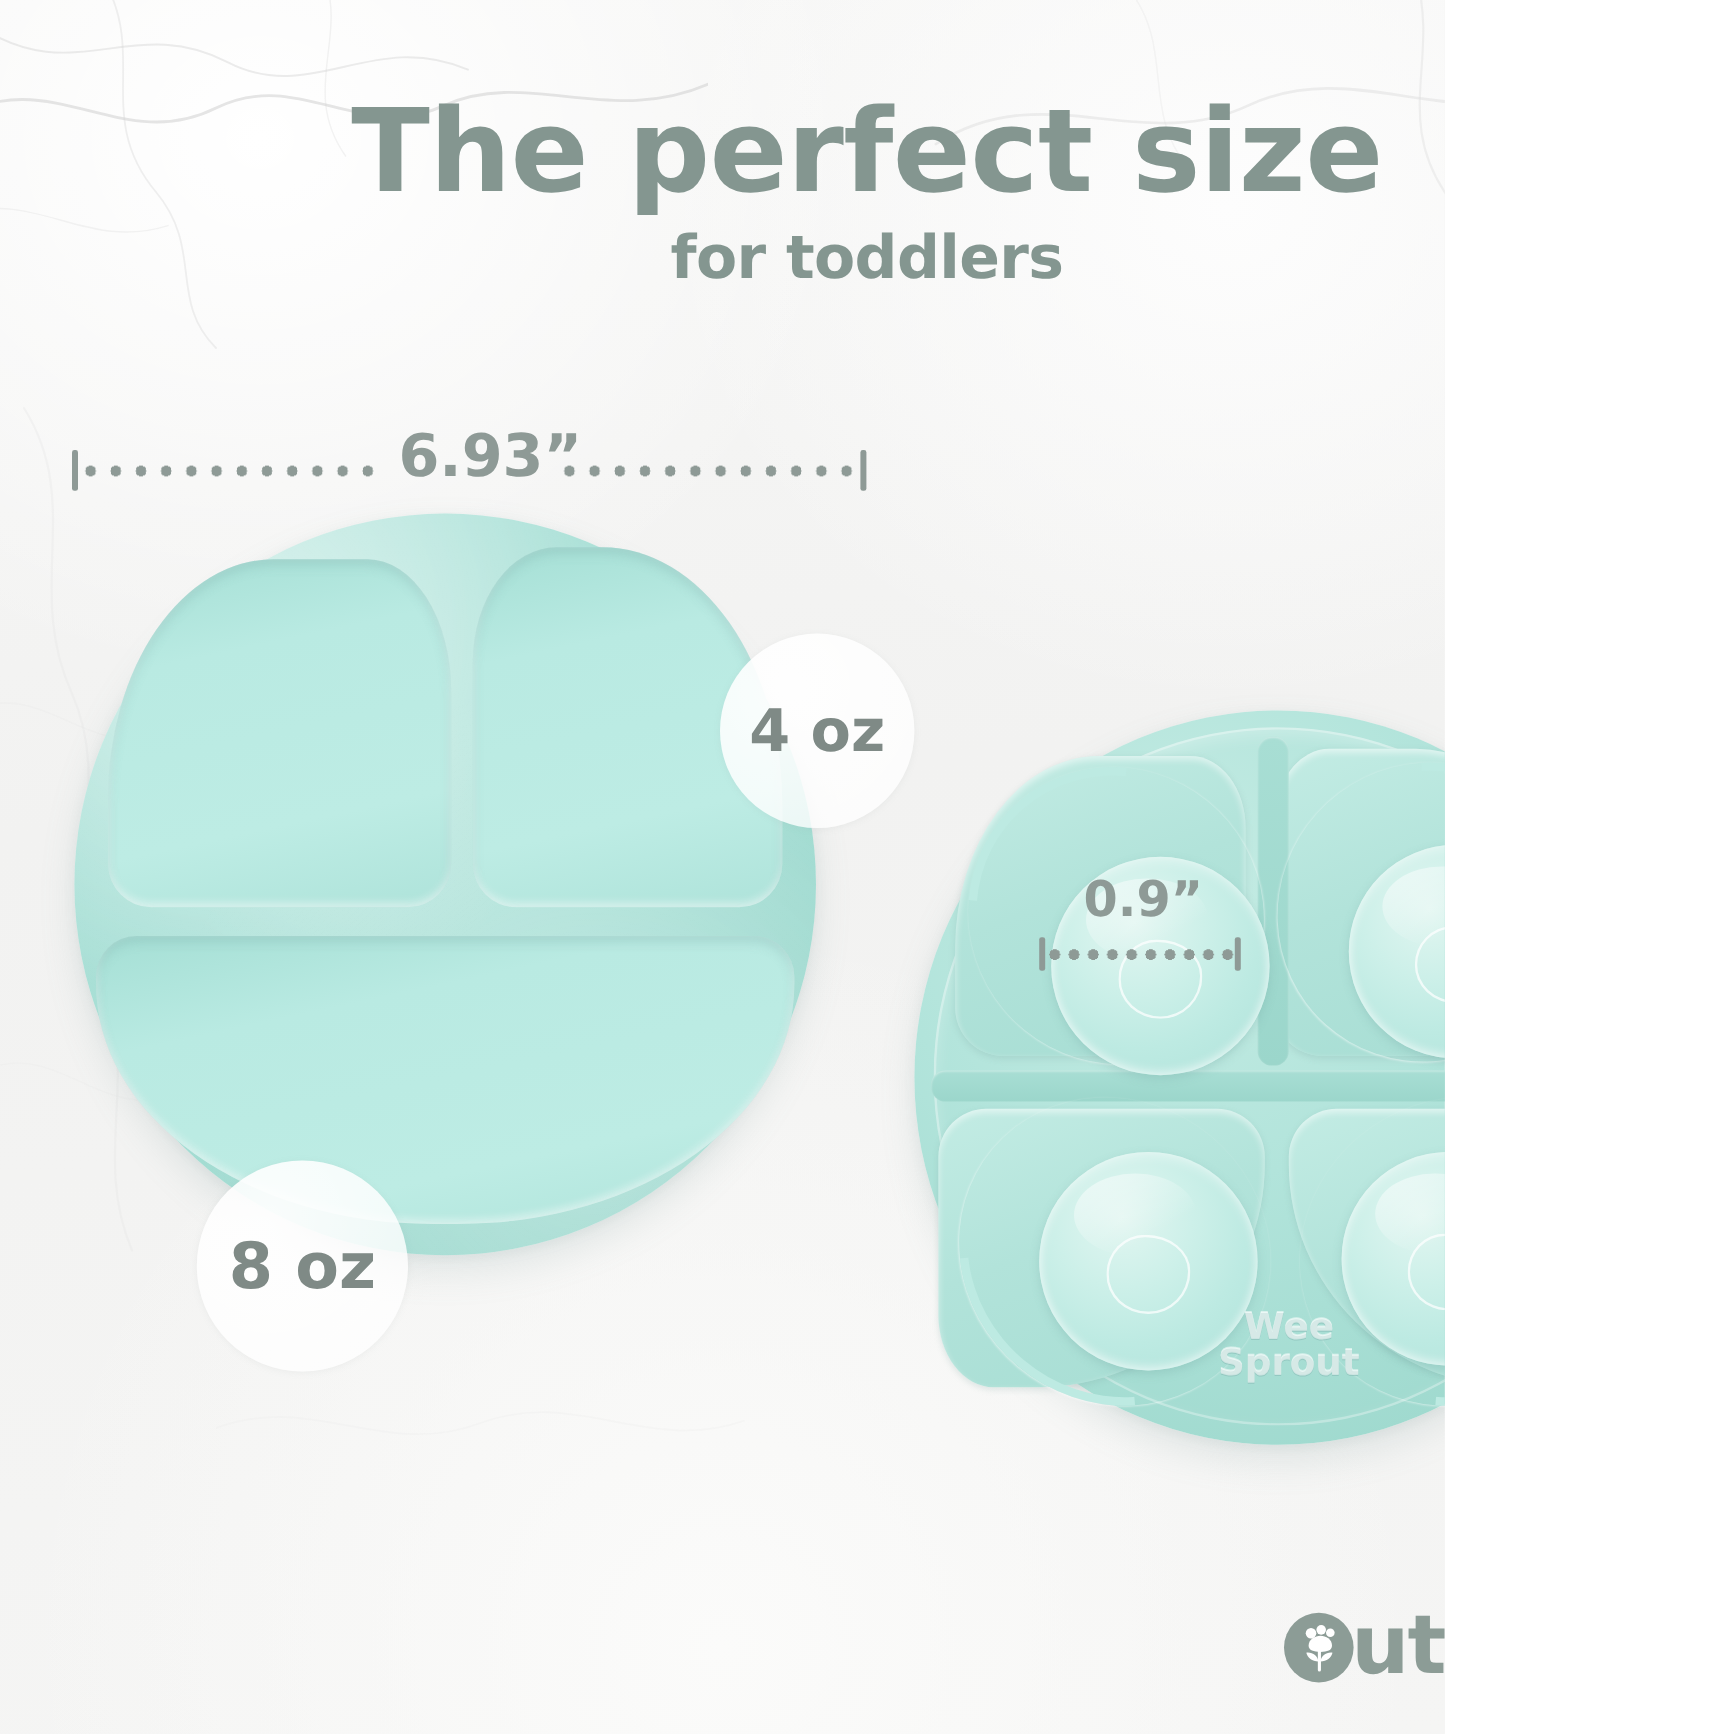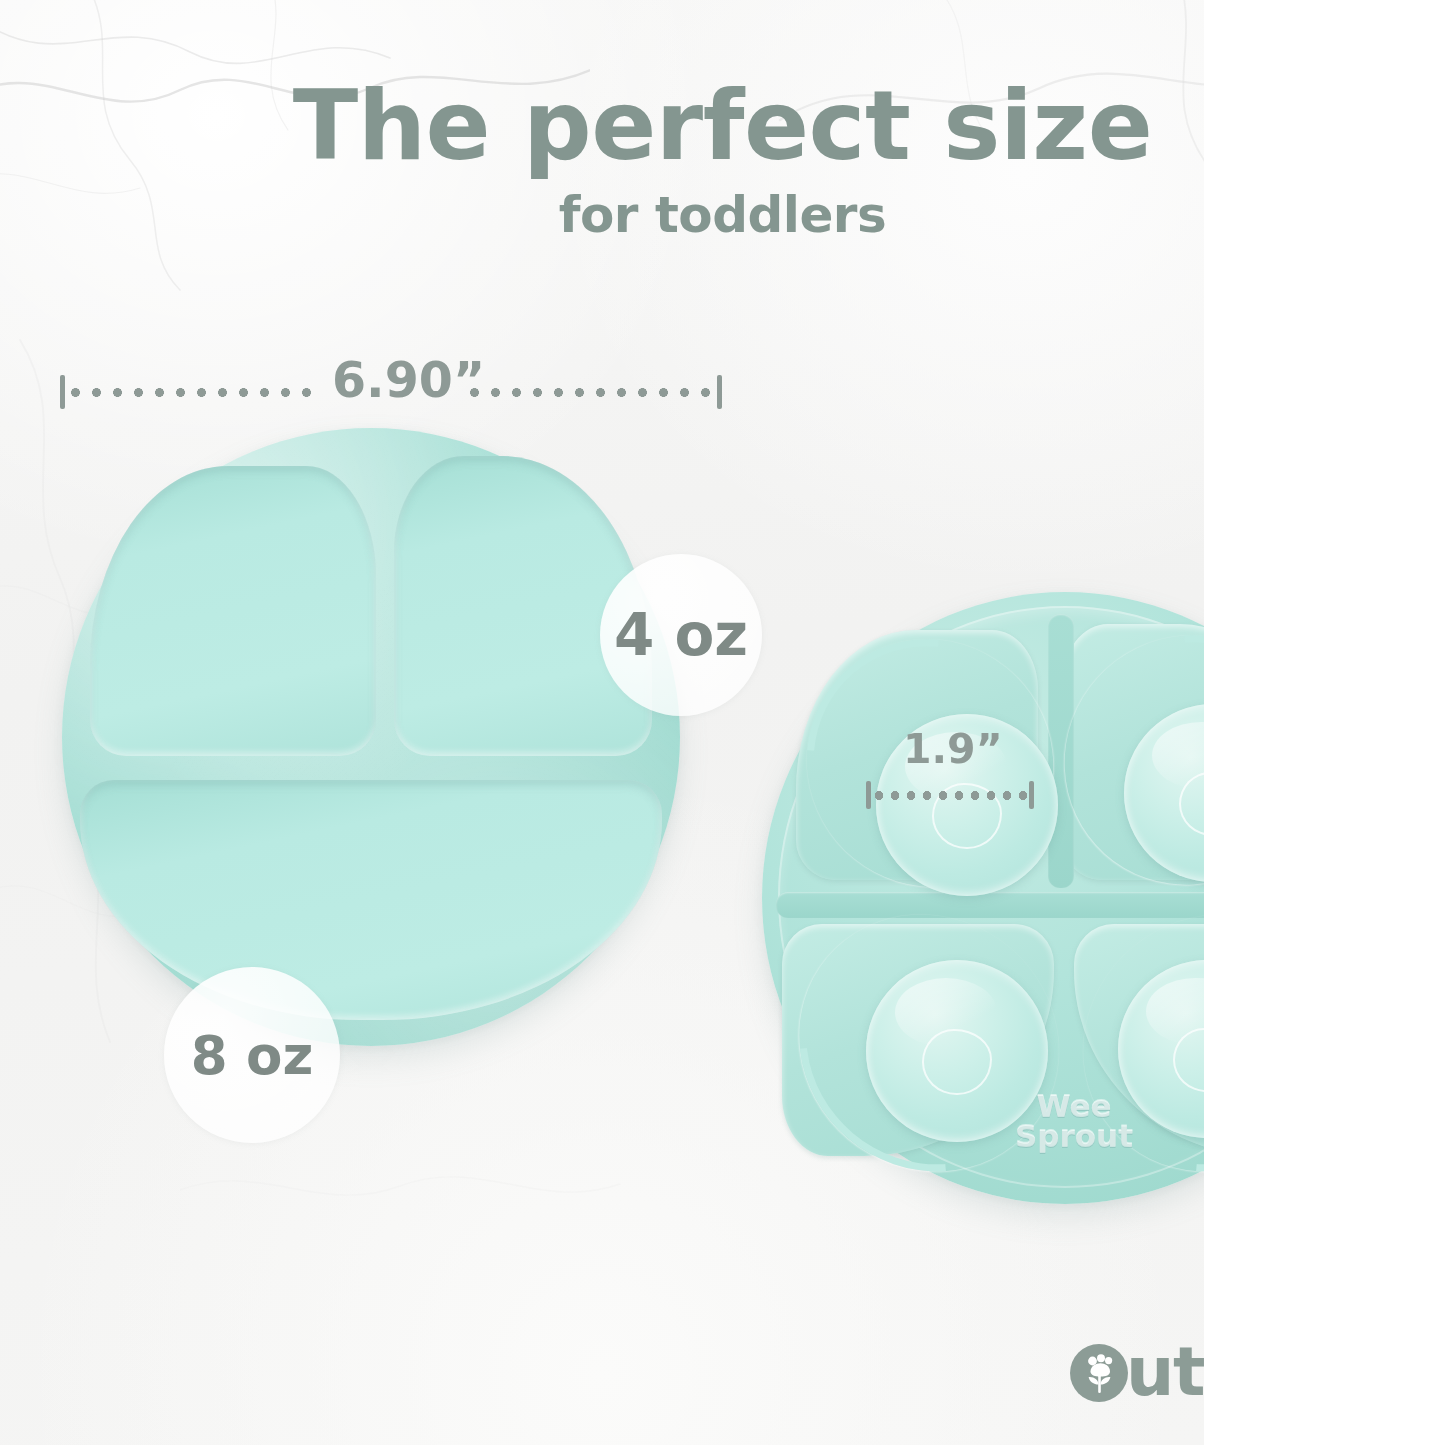--- a/index.html
+++ b/index.html
@@ -327,24 +327,24 @@
     display: flex;
     align-items: center;
     justify-content: center;
     color: #7f8a86;
     font-weight: 800;
     font-family: "DejaVu Sans", "Liberation Sans", sans-serif;
     box-shadow: 0 1px 6px rgba(150,160,160,0.10);
   }
   #bubble-4oz {
     left: 600px;
-    top: 554px;
+    top: 528px;
     width: 162px;
     height: 162px;
-    font-size: 58px;
+    font-size: 49px;
   }
   #bubble-8oz {
     left: 164px;
     top: 967px;
     width: 176px;
     height: 176px;
     font-size: 53px;
   }
 
   
@@ -427,21 +427,21 @@
   <div class="headline headline-2">for toddlers</div>
 
   <div class="dim-rule" id="rule-plate">
     <div class="dim-cap"></div>
     <div class="dim-dots" style="max-width:256px;"></div>
     <div class="dim-gap" style="width:146px;"></div>
     <div class="dim-dots"></div>
     <div class="dim-cap"></div>
   </div>
   <div id="label-plate" class="dim-label">
-    <span>6.90”</span>
+    <span>6.93”</span>
   </div>
 
   <div id="plate">
     <div class="body"></div>
     <div class="inner-shade"></div>
     <div class="well" id="well-upper-left"></div>
     <div class="well" id="well-upper-right"></div>
     <div class="well" id="well-bottom"></div>
   </div>
 
@@ -474,21 +474,21 @@
     <div class="suction" id="suction-br">
       <div class="gloss"></div>
     </div>
 
     <div id="emboss">
       <div>Wee</div>
       <div>Sprout</div>
     </div>
   </div>
 
-  <div id="label-cup" class="dim-label">1.9”</div>
+  <div id="label-cup" class="dim-label">0.9”</div>
   <div class="dim-rule" id="rule-cup">
     <div class="dim-cap"></div>
     <div class="dim-dots small"></div>
     <div class="dim-cap"></div>
   </div>
 
   <div class="bubble" id="bubble-4oz">4 oz</div>
   <div class="bubble" id="bubble-8oz">8 oz</div>
 
   <div id="brand">

